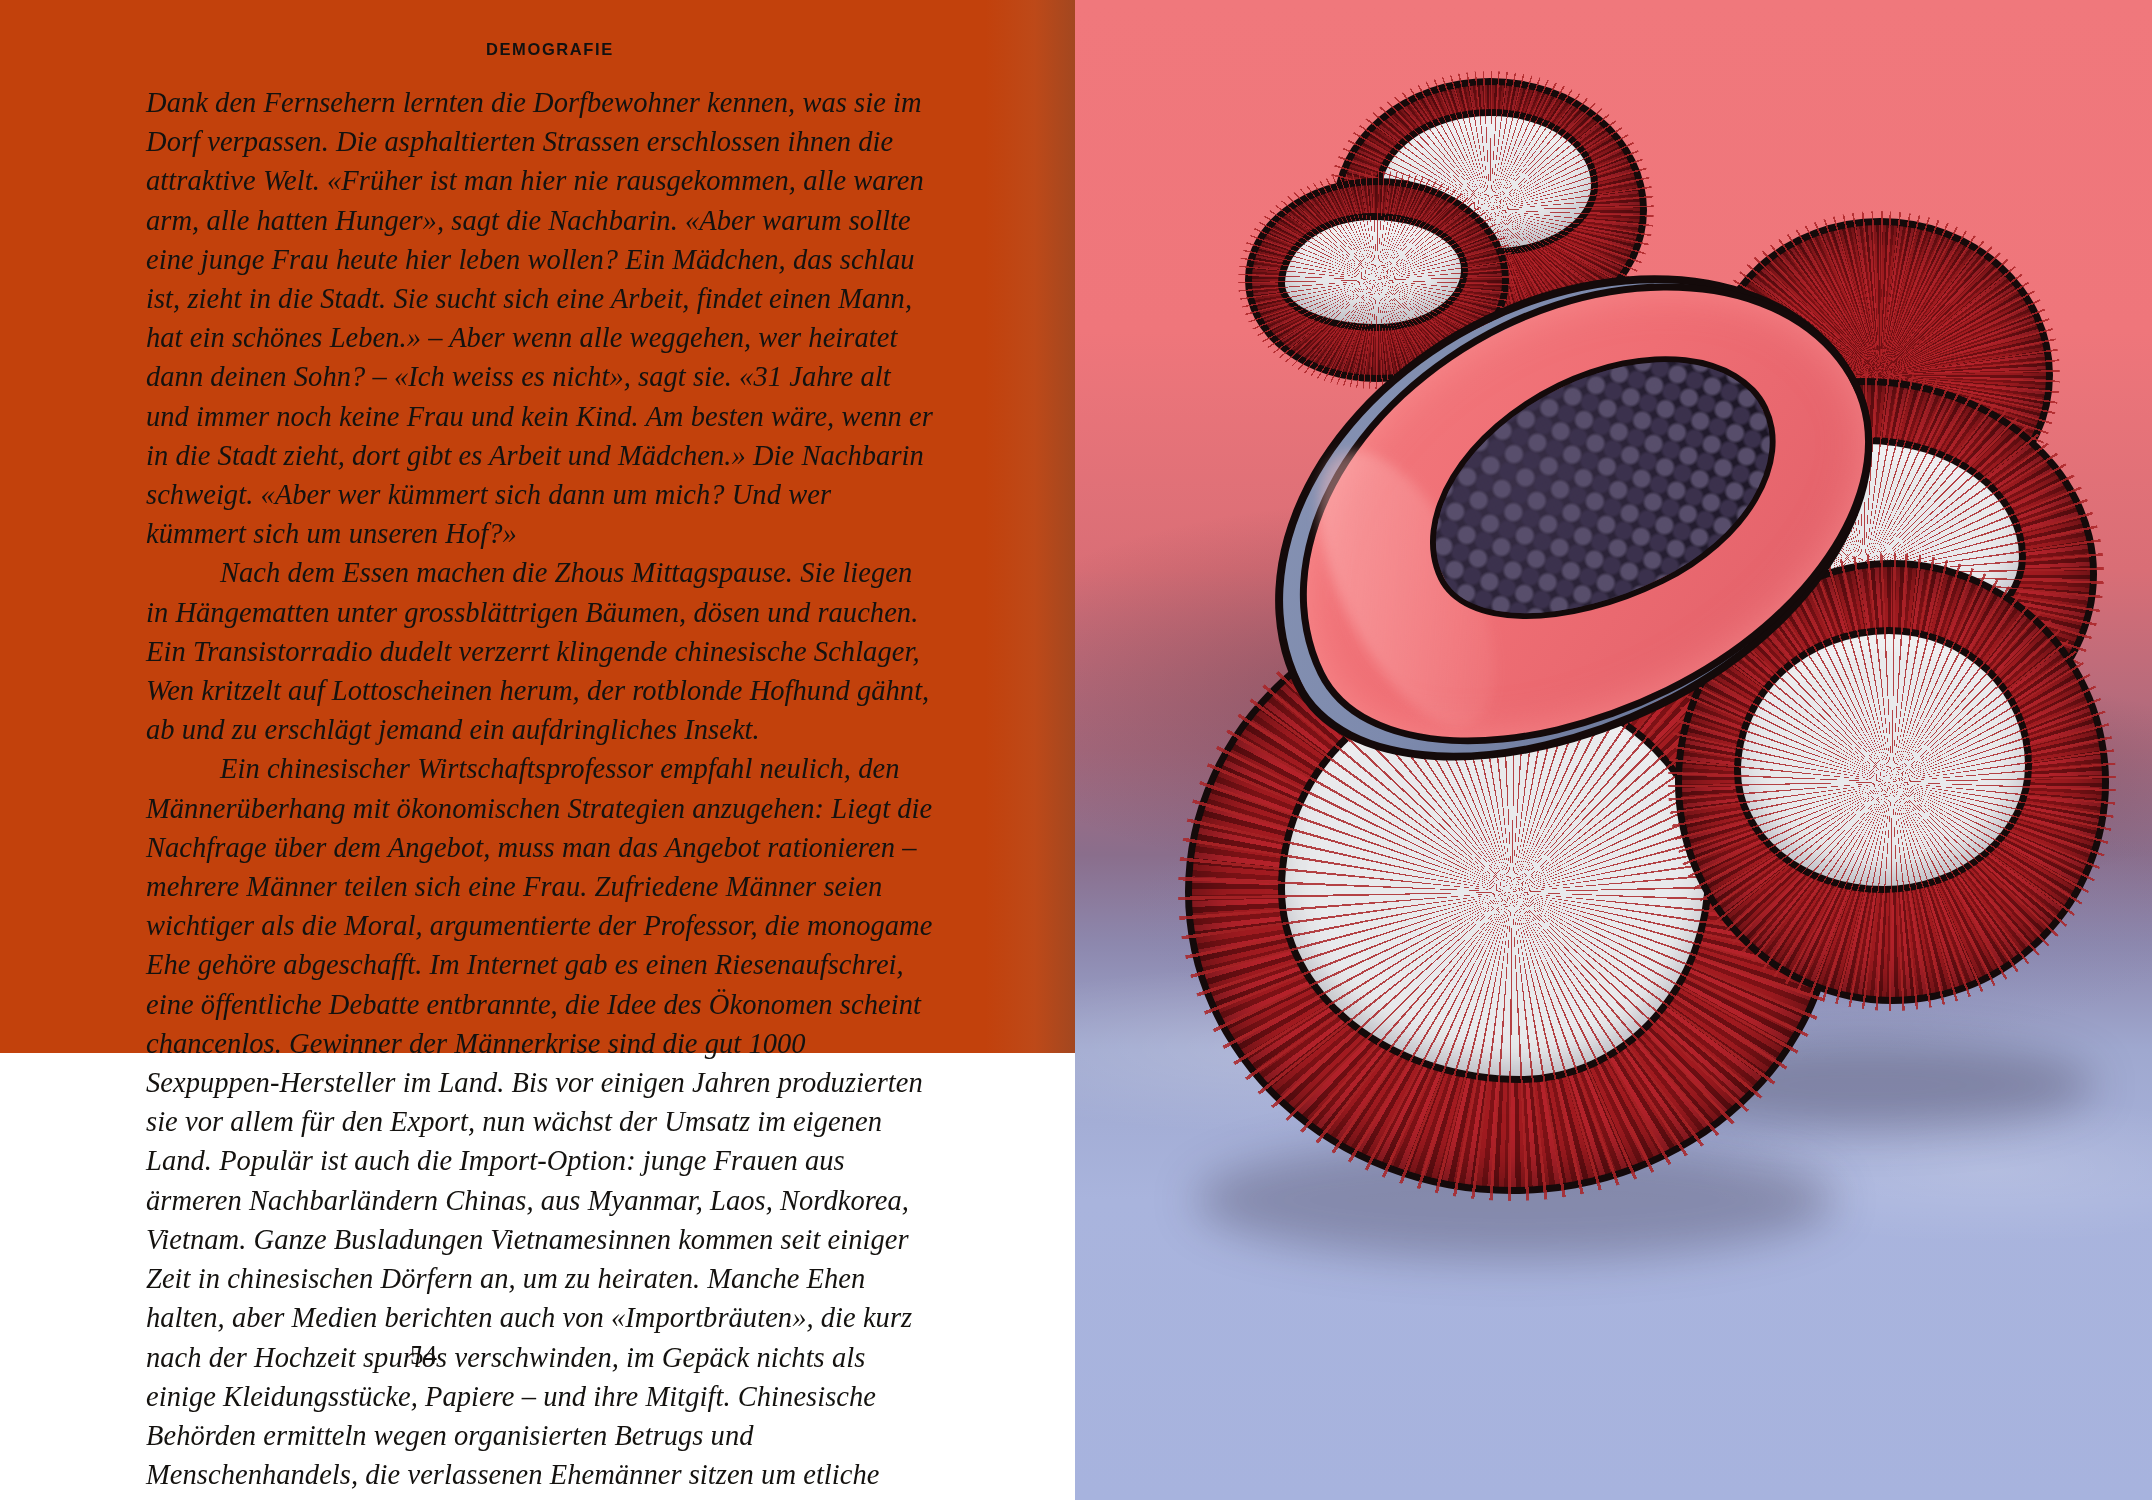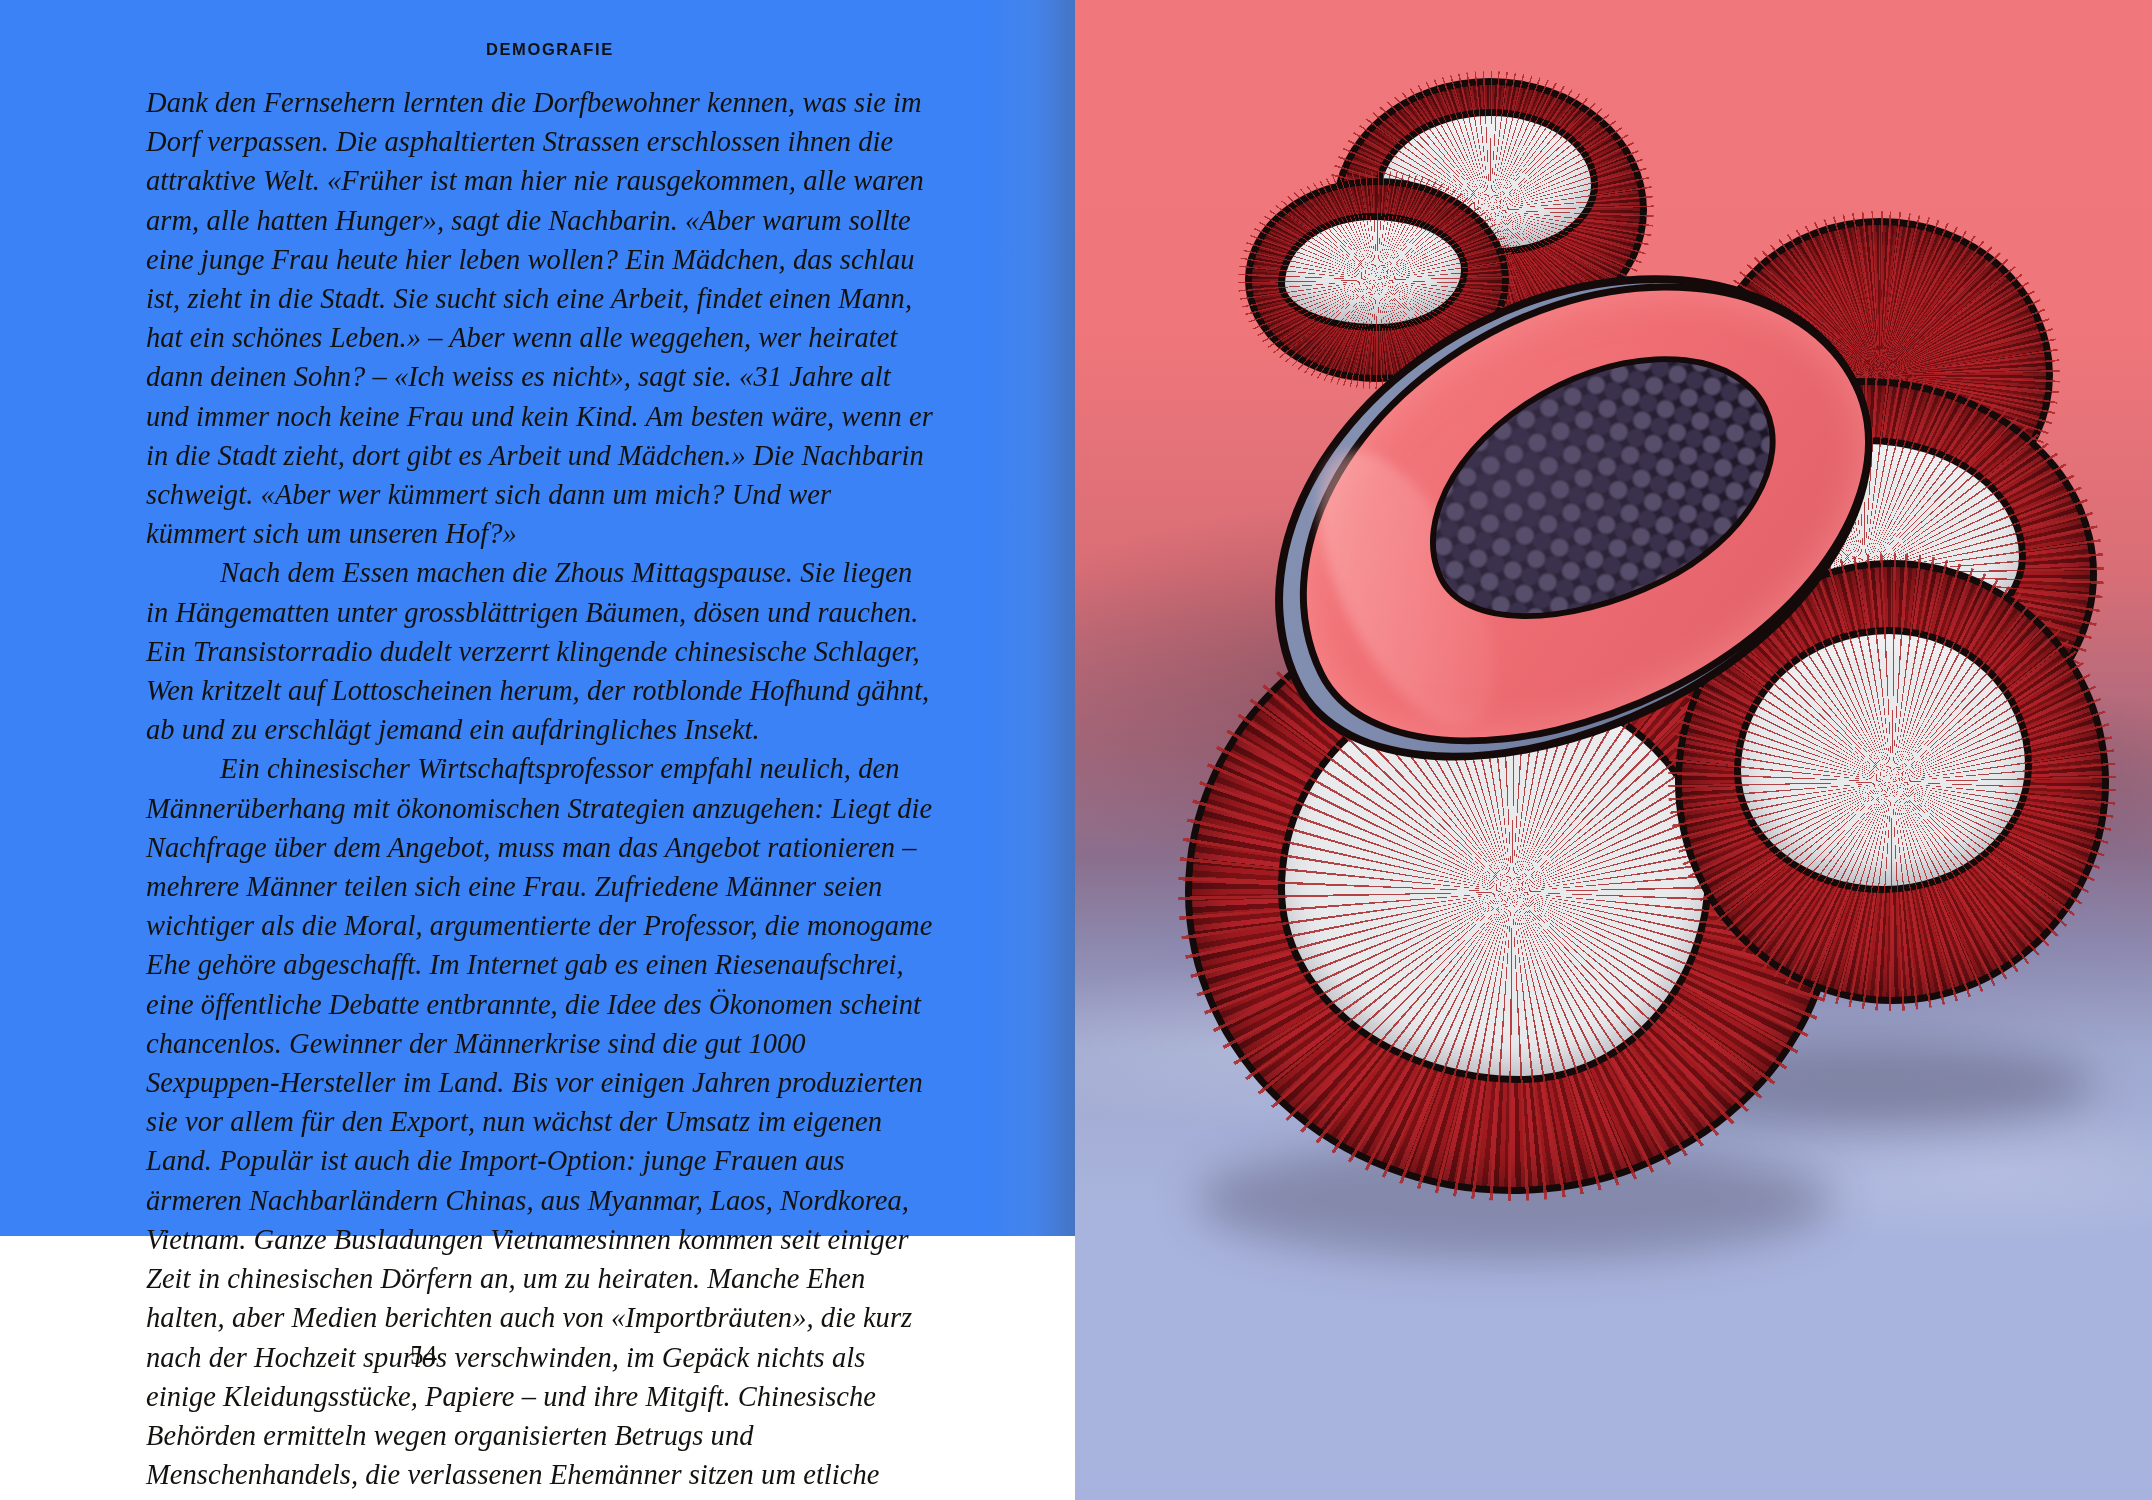--- a/index.html
+++ b/index.html
@@ -16,22 +16,22 @@
   .spread {
     display: flex;
     width: 2152px;
     height: 1500px;
     position: relative;
   }
 
   
   .page-left {
     width: 1075px;
-    height: 1236px;
-    background: #3b82f6;
+    height: 1053px;
+    background: #c2410c;
     position: relative;
     box-sizing: border-box;
     padding-left: 16px;
   }
   
   .gutter-shadow {
     position: absolute;
     top: 0;
     right: 0;
     width: 90px;

